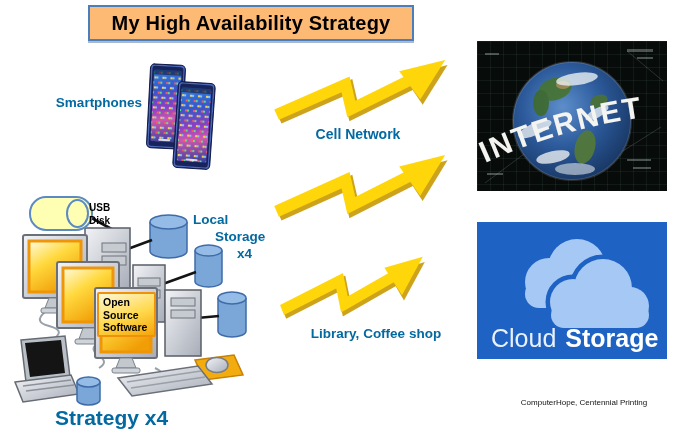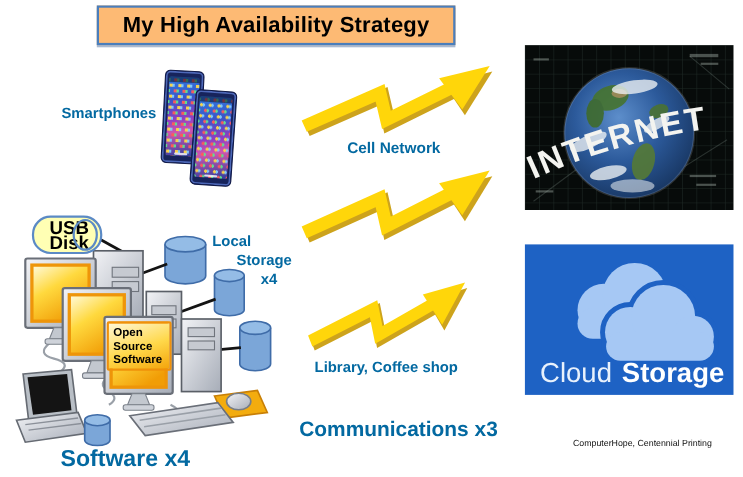--- a/index.html
+++ b/index.html
@@ -47,42 +47,42 @@
 
   
   #usb-note{
     left:29px;top:196px;width:60px;height:31px;background:#ffffb4;
     border:2.5px solid #5b8ac5;border-radius:17px;
   }
   #usb-note:after{
     content:"";position:absolute;right:2px;top:1px;bottom:1px;width:19px;
     border:2px solid #5b8ac5;border-radius:50%;
   }
-  #usb-note .txt{font-size:17px;font-weight:bold;line-height:13px;padding:3px 0 0 14px;}
+  #usb-note .txt{font-size:10px;font-weight:bold;line-height:13px;padding:3px 0 0 26px;margin-left:32px;}
 
   
   #storage-label{left:193px;top:211px;font-size:13.5px;line-height:17px;}
   #storage-label .l2{margin-left:22px;}
   #storage-label .l3{margin-left:44px;}
 
   
   #oss-note{
     left:97px;top:292px;width:55px;height:41px;
     border:2.5px solid #f0910a;border-radius:2px;
     background:linear-gradient(160deg,#fff8d8 0%,#ffd84a 55%,#f4a50c 100%);
   }
   #oss-note .txt{font-size:10.5px;font-weight:bold;line-height:12.5px;padding:2px 0 0 4px;}
 
   #computers-label{left:55px;top:406px;font-size:21px;white-space:nowrap;}
 
   
   .arrow{position:absolute;}
   #ch-label-0{left:268px;top:126px;width:180px;text-align:center;font-size:14px;}
   #ch-label-1{left:276px;top:224px;width:180px;text-align:center;font-size:13.5px;}
-  #ch-label-2{left:286px;top:326px;width:180px;font-size:13.5px;}
+  #ch-label-2{left:286px;top:326px;width:180px;text-align:center;font-size:13.5px;}
   #communications-label{left:272px;top:380px;font-size:19px;white-space:nowrap;}
 
   
   #internet-image{left:477px;top:41px;}
   #cloud-image{left:477px;top:222px;}
   #credits{left:498px;top:398px;width:172px;text-align:center;font-size:8px;line-height:10px;color:#111;}
 </style>
 </head>
 <body>
 
@@ -231,35 +231,34 @@
   </div>
 
   <div id="oss-note" class="abs">
     <div class="txt">
       <div>Open</div>
       <div>Source</div>
       <div>Software</div>
     </div>
   </div>
 
-  <div id="computers-label" class="abs lbl">Software x4</div>
+  <div id="computers-label" class="abs lbl">Strategy x4</div>
 
   <svg class="arrow" style="left:267px;top:58px" width="182" height="68">
       <use href="#zigzag-arrow" width="182" height="68"></use>
     </svg>
   <svg class="arrow" style="left:267px;top:153px" width="182" height="70">
       <use href="#zigzag-arrow" width="182" height="70"></use>
     </svg>
   <svg class="arrow" style="left:274px;top:255px" width="152" height="66">
       <use href="#zigzag-arrow" width="152" height="66"></use>
     </svg>
 
   <div id="ch-label-0" class="abs lbl">Cell Network</div>
   <div id="ch-label-2" class="abs lbl">Library, Coffee shop</div>
-  <div id="communications-label" class="abs lbl">Communications x3</div>
 
   <svg id="internet-image" class="abs" width="190" height="150" viewBox="0 0 190 150">
     <defs>
       <radialGradient id="ocean" cx="0.42" cy="0.38" r="0.75">
         <stop offset="0" stop-color="#5d8ecb"></stop>
           <stop offset="0.45" stop-color="#2c5a9b"></stop>
           <stop offset="1" stop-color="#122c52"></stop>
       </radialGradient>
       <pattern id="grid" width="13" height="13" patternUnits="userSpaceOnUse">
         <path d="M13 0H0V13" fill="none" stroke="rgba(140,190,175,0.16)" stroke-width="1"></path>

